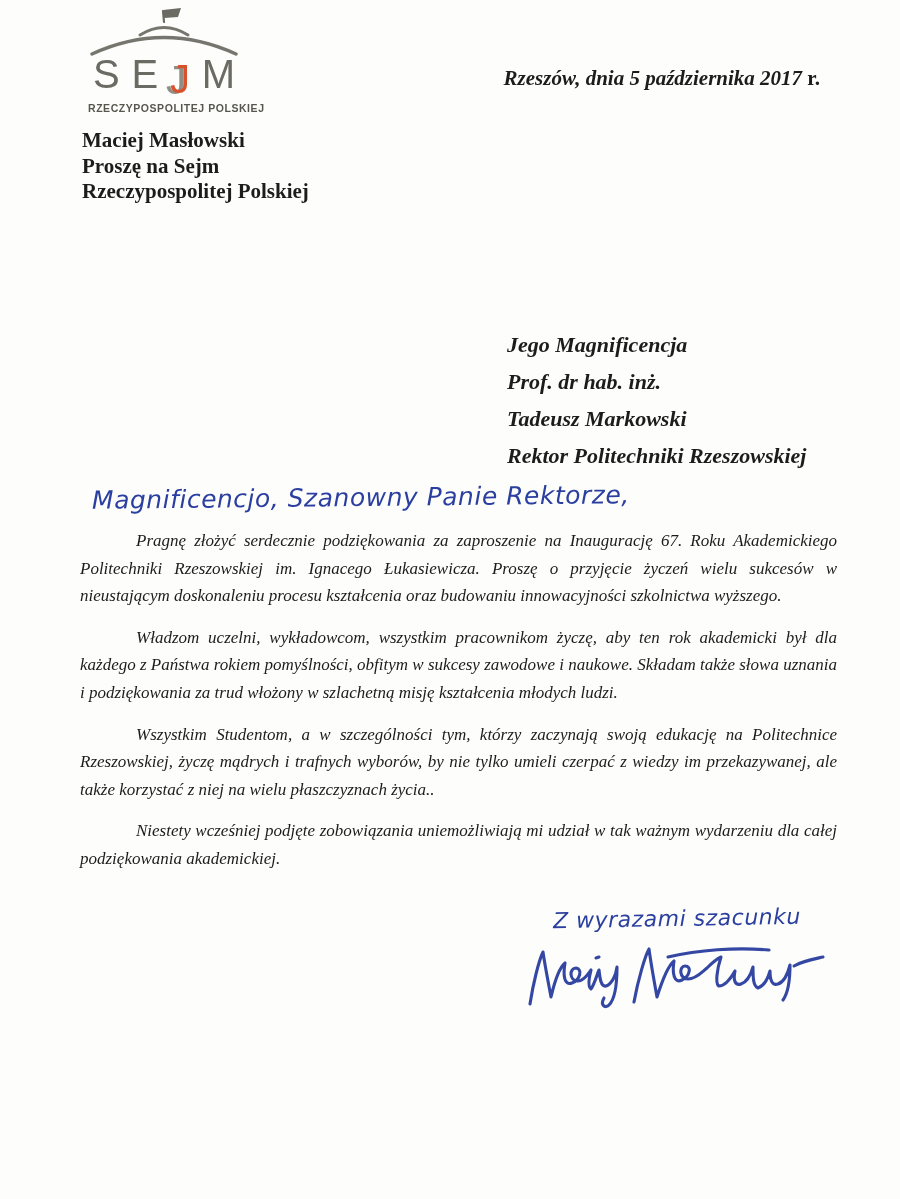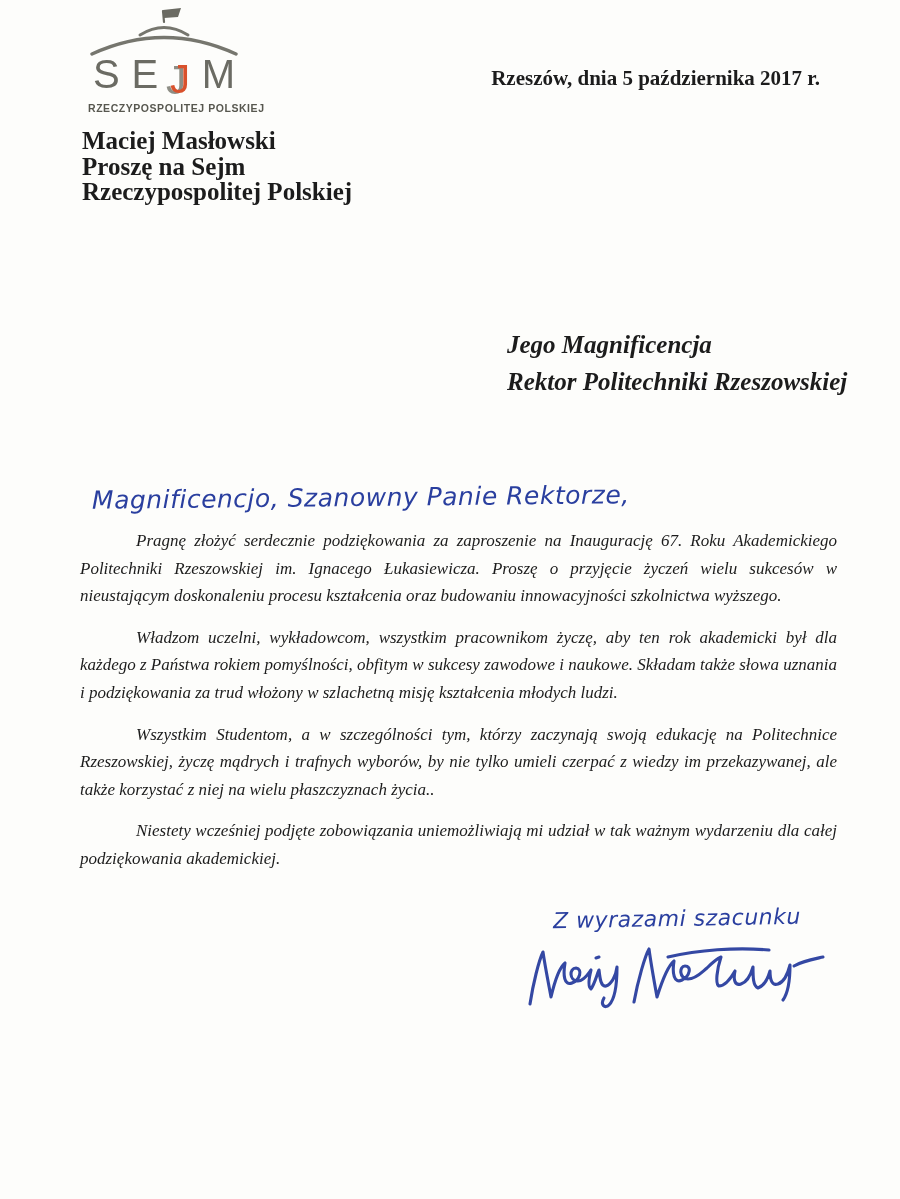--- a/index.html
+++ b/index.html
@@ -52,36 +52,36 @@
   }
 
   
   .date-line {
     position: absolute;
     top: 66px; right: 80px;
     font-size: 21px;
     font-weight: bold;
     white-space: nowrap;
   }
-  .date-line .it { }
+  .date-line .it { font-style: italic; }
 
   
   .sender {
     position: absolute;
     left: 82px; top: 128px;
-    font-size: 25px;
+    font-size: 21px;
     font-weight: bold;
     line-height: 25.5px;
   }
 
   
   .recipient {
     position: absolute;
     left: 507px; top: 326px;
-    font-size: 25px;
+    font-size: 22px;
     font-weight: bold;
     font-style: italic;
     line-height: 37px;
   }
 
   
   .hand {
     font-family: "DejaVu Sans", sans-serif;
     font-style: italic;
     color: #2a3f9f;
@@ -147,20 +147,22 @@
   </div>
 
   <div class="sender">
     <div>Maciej Masłowski</div>
     <div>Proszę na Sejm</div>
     <div>Rzeczypospolitej Polskiej</div>
   </div>
 
   <div class="recipient">
     <div>Jego Magnificencja</div>
+    <div>Prof. dr hab. inż.</div>
+    <div>Tadeusz Markowski</div>
     <div>Rektor Politechniki Rzeszowskiej</div>
   </div>
 
   <div class="hand salutation">Magnificencjo, Szanowny Panie Rektorze,</div>
 
   <div class="letter-body">
     <p>Pragnę złożyć serdecznie podziękowania za zaproszenie na Inaugurację 67. Roku Akademickiego Politechniki Rzeszowskiej im. Ignacego Łukasiewicza. Proszę o przyjęcie życzeń wielu sukcesów w nieustającym doskonaleniu procesu kształcenia oraz budowaniu innowacyjności szkolnictwa wyższego.</p>
     <p>Władzom uczelni, wykładowcom, wszystkim pracownikom życzę, aby ten rok akademicki był dla każdego z Państwa rokiem pomyślności, obfitym w sukcesy zawodowe i naukowe. Składam także słowa uznania i podziękowania za trud włożony w szlachetną misję kształcenia młodych ludzi.</p>
     <p>Wszystkim Studentom, a w szczególności tym, którzy zaczynają swoją edukację na Politechnice Rzeszowskiej, życzę mądrych i trafnych wyborów, by nie tylko umieli czerpać z wiedzy im przekazywanej, ale także korzystać z niej na wielu płaszczyznach życia..</p>
     <p>Niestety wcześniej podjęte zobowiązania uniemożliwiają mi udział w tak ważnym wydarzeniu dla całej podziękowania akademickiej.</p>

